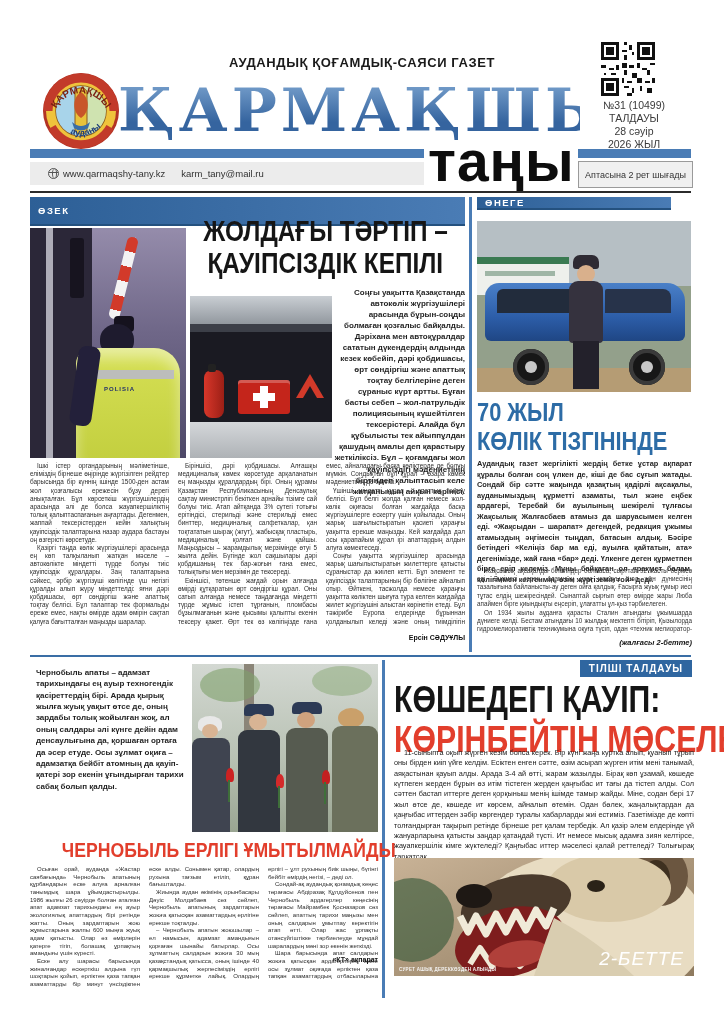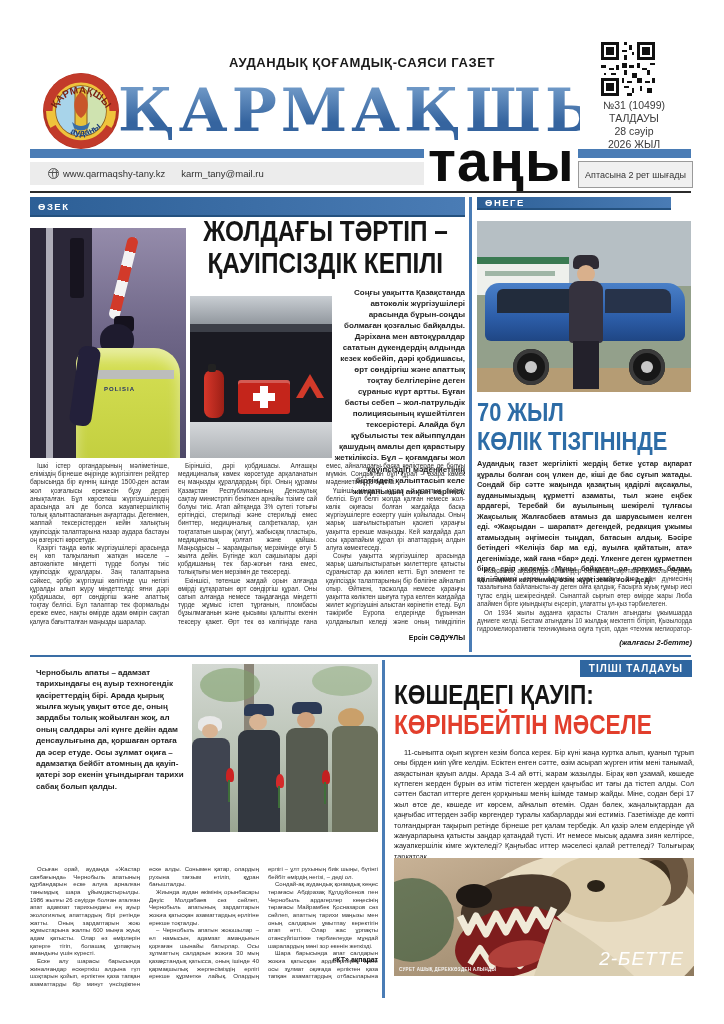--- a/index.html
+++ b/index.html
@@ -149,21 +149,21 @@
   <div class="abs grey-bar" style="left:30px;top:162px;width:394px;height:23px;padding-left:8px;box-sizing:border-box;">
     <span class="globe"></span>
     <span>www.qarmaqshy-tany.kz</span>
     <span style="margin-left:16px;">karm_tany@mail.ru</span>
   </div>
 
   <div class="abs freq-box" style="left:578px;top:161px;width:113px;height:25px;">Аптасына 2 рет шығады</div>
 
   <div class="abs rule-dark" style="left:30px;top:191px;width:661px;height:2px;"></div>
 
-  <div class="abs section-bar" style="left:30px;top:197px;width:435px;height:20px;">ӨЗЕК</div>
+  <div class="abs section-bar" style="left:30px;top:197px;width:435px;height:29px;">ӨЗЕК</div>
 
   <div class="abs hl" style="left:180px;top:215px;width:290px;text-align:center;font-size:29px;">
     <span class="cond">ЖОЛДАҒЫ ТӘРТІП –</span><br>
     <span class="cond">ҚАУІПСІЗДІК КЕПІЛІ</span>
   </div>
 
   <div class="photo" style="left:30px;top:228px;width:156px;height:230px;background:linear-gradient(180deg,#958cab 0%,#6f6788 45%,#4e4868 100%);">
     <div class="abs" style="left:0;top:0;width:62px;height:230px;background:#2b2738;"></div>
     <div class="abs" style="left:16px;top:0;width:7px;height:230px;background:#cfcfd8;opacity:.8;"></div>
     <div class="abs" style="left:40px;top:10px;width:14px;height:60px;background:#17141f;border-radius:3px;"></div>
@@ -257,35 +257,38 @@
     <div class="abs" style="left:146px;top:44px;width:26px;height:20px;background:#caa06a;border-radius:50%;"></div>
     <div class="abs" style="left:140px;top:62px;width:46px;height:106px;background:#6b705c;border-radius:9px 9px 0 0;"></div>
     <div class="abs" style="left:34px;top:104px;width:8px;height:14px;background:#cc2222;border-radius:50% 50% 30% 30%;"></div>
     <div class="abs" style="left:84px;top:110px;width:8px;height:14px;background:#d42a2a;border-radius:50% 50% 30% 30%;"></div>
     <div class="abs" style="left:130px;top:106px;width:8px;height:14px;background:#c32020;border-radius:50% 50% 30% 30%;"></div>
     <div class="abs" style="left:36px;top:116px;width:2px;height:22px;background:#3f6f3a;"></div>
     <div class="abs" style="left:86px;top:122px;width:2px;height:22px;background:#3f6f3a;"></div>
     <div class="abs" style="left:132px;top:118px;width:2px;height:22px;background:#3f6f3a;"></div>
   </div>
 
+  <div class="abs hl hl-red" style="left:30px;top:838px;width:348px;text-align:center;font-size:21px;">
+    <span class="cond">ЧЕРНОБЫЛЬ ЕРЛІГІ ҰМЫТЫЛМАЙДЫ</span>
+  </div>
 
   <div class="abs cols3" style="left:30px;top:866px;width:348px;height:126px;font-size:6px;">
     <p>Осыған орай, ауданда «Жастар саябағында» Чернобыль апатының құрбандарын еске алуға арналған танымдық шара ұйымдастырылды. 1986 жылғы 26 сәуірде болған аталған апат адамзат тарихындағы ең ауыр экологиялық апаттардың бірі ретінде жатты. Оның зардаптарын жою жұмыстарына жалпы 600 мыңға жуық адам қатысты. Олар өз өмірлерін қатерге тігіп, болашақ ұрпақтың амандығы үшін күресті.</p>
     <p>Еске алу шарасы барысында жиналғандар ескерткіш алдына гүл шоқтарын қойып, ерліктен қаза тапқан азаматтарды бір минут үнсіздікпен еске алды. Сонымен қатар, олардың рухына тағзым етіліп, құран бағышталды.</p>
     <p>Жиында аудан әкімінің орынбасары Дәуіс Молдабаев сөз сөйлеп, Чернобыль апатының зардаптарын жоюға қатысқан азаматтардың ерлігіне ерекше тоқталды.</p>
     <p>– Чернобыль апатын жоюшылар – ел намысын, адамзат амандығын қорғаған шынайы батырлар. Осы зұлматтың салдарын жоюға 30 мың қазақстандық қатысса, оның ішінде 40 қармақшылық жерлесіміздің ерлігі ерекше құрметке лайық. Олардың ерлігі – ұлт рухының биік шыңы, бүгінгі бейбіт өмірдің негізі, – деді ол.</p>
     <p>Сондай-ақ аудандық қоғамдық кеңес төрағасы Абдіразақ Құлдуйсенов пен Чернобыль ардагерлер кеңесінің төрағасы Майрамбек Қосназаров сөз сөйлеп, апаттың тарихи маңызы мен оның салдарын ұмытпау керектігін атап өтті. Олар жас ұрпақты отансүйгіштікке тәрбиелеуде мұндай шаралардың мәні зор екенін жеткізді.</p>
     <p>Шара барысында апат салдарын жоюға қатысқан ардагерлерге және осы зұлмат оқиғада ерліктен қаза тапқан азаматтардың отбасыларына құрмет көрсетіліп, арнайы медальдар мен алғыс хаттар табысталды.</p>
 
   </div>
   <div class="abs author" style="left:250px;top:956px;width:128px;">«КТ» ақпарат</div>
 
   <div class="abs tilshi-bar" style="left:580px;top:660px;width:112px;height:17px;">ТІЛШІ ТАЛДАУЫ</div>
 
-  <div class="abs hl hl-left" style="left:394px;top:680px;width:300px;font-size:27px;">
+  <div class="abs hl hl-left" style="left:394px;top:680px;width:300px;font-size:36px;">
     <span class="cond">КӨШЕДЕГІ ҚАУІП:</span><br>
     <span class="cond hl-red">КӨРІНБЕЙТІН МӘСЕЛЕ</span>
   </div>
 
   <div class="abs tilshi-body" style="left:394px;top:748px;width:300px;text-indent:10px;">11-сыныпта оқып жүрген кезім болса керек. Бір күні жаңа куртка алып, қуанып тұрып оны бірден киіп үйге келдім. Есіктен енген сәтте, өзім асырап жүрген итім мені танымай, аяқастынан қауып алды. Арада 3-4 ай өтті, жарам жазылды. Бірақ көп ұзамай, көшеде күтпеген жерден бұрын өз итім тістеген жерден қаңғыбас ит тағы да тістеп алды. Сол сәттен бастап иттерге деген қорқыныш менің ішімде тамыр жайды. Міне, содан бері 17 жыл өтсе де, көшеде ит көрсем, айналып өтемін. Одан бөлек, жаңалықтардан да қаңғыбас иттерден зәбір көргендер туралы хабарларды жиі естиміз. Газетімізде де көпті толғандырған тақырып ретінде бірнеше рет қалам тербедік. Ал қазір әлем елдерінде үй жануарларына қатысты заңдар қатаңдай түсті. Ит немесе мысық адамға зиян келтірсе, жауапкершілік кімге жүктеледі? Қаңғыбас иттер мәселесі қалай реттеледі? Толығырақ тарқатсақ,</div>
 
   <div class="photo" style="left:394px;top:858px;width:300px;height:118px;">
     <svg width="300" height="118" viewBox="0 0 300 118">
       <defs>
         <linearGradient id="dogbg" x1="0" y1="0" x2="1" y2="1">

